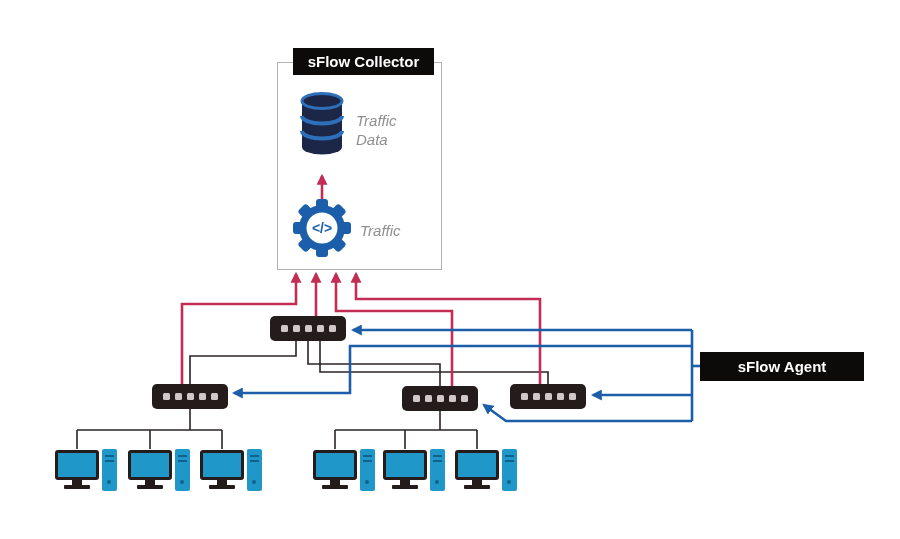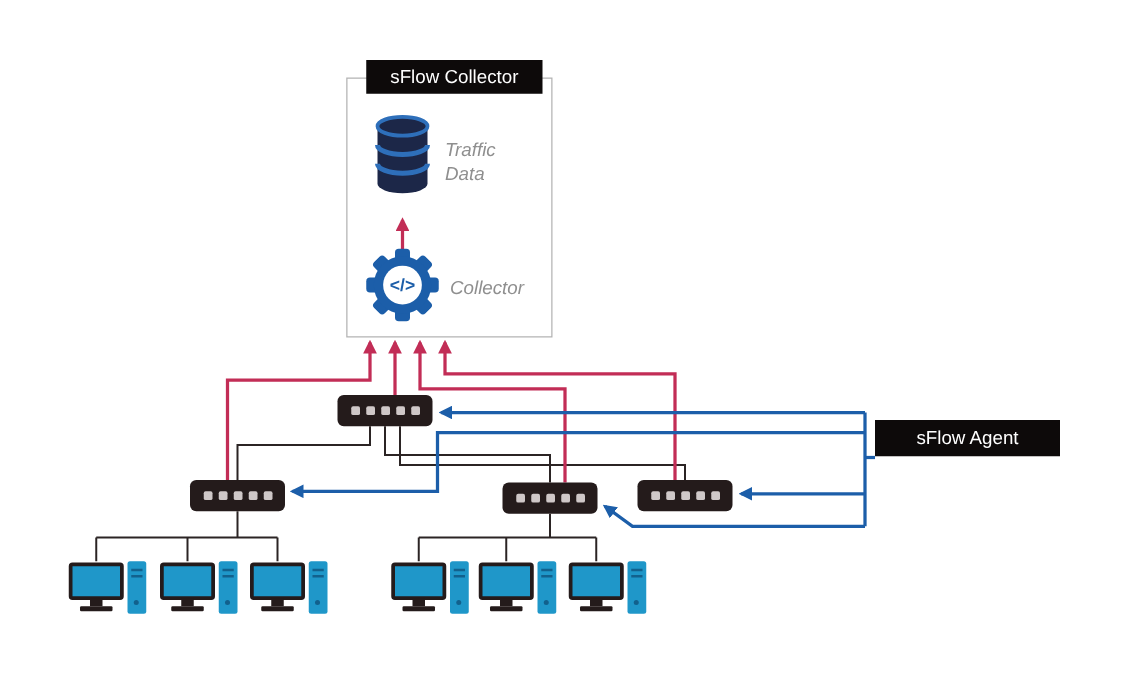--- a/index.html
+++ b/index.html
@@ -8,23 +8,23 @@
   .lines{position:absolute;left:0;top:0;width:900px;height:539px;z-index:1;}
   .net path{stroke:var(--net-line);stroke-width:1.6;fill:none;}
   .fr{stroke:var(--flow-red);stroke-width:2.6;fill:none;}
   .fb{stroke:var(--flow-blue);stroke-width:2.6;fill:none;}
   .mk-red{fill:var(--flow-red);}
   .mk-blue{fill:var(--flow-blue);}
 
   .collector-box{position:absolute;left:277px;top:62px;width:163px;height:206px;
     border:1px solid var(--box-border);z-index:2;background:transparent;}
   .label-box{position:absolute;background:var(--label-bg);color:var(--label-text);
-    font-weight:normal;font-size:15px;display:flex;align-items:center;justify-content:center;z-index:4;}
+    font-weight:bold;font-size:15px;display:flex;align-items:center;justify-content:center;z-index:4;}
   .collector-label{left:293px;top:48px;width:141px;height:27px;}
-  .agent-label{left:700px;top:336px;width:148px;height:29px;}
+  .agent-label{left:700px;top:352px;width:164px;height:29px;}
 
   .gray-text{position:absolute;color:var(--muted-text);font-size:15px;line-height:1.25;z-index:3;font-style:italic;}
   .traffic{left:356px;top:112px;width:58px;}
   .analysis{left:360px;top:222px;}
 
   .icon-svg{position:absolute;z-index:3;}
   .db-body{fill:var(--db-navy);}
   .db-arc{fill:none;stroke:var(--db-blue);stroke-width:4;}
   .db-top{fill:var(--db-navy);stroke:var(--db-blue);stroke-width:3;}
   .gear-part{fill:var(--flow-blue);}
@@ -105,21 +105,21 @@
       <rect class="gear-part" x="26" y="3" width="12" height="12" rx="3" transform="rotate(135 32 32)"></rect>
       <rect class="gear-part" x="26" y="3" width="12" height="12" rx="3" transform="rotate(180 32 32)"></rect>
       <rect class="gear-part" x="26" y="3" width="12" height="12" rx="3" transform="rotate(225 32 32)"></rect>
       <rect class="gear-part" x="26" y="3" width="12" height="12" rx="3" transform="rotate(270 32 32)"></rect>
       <rect class="gear-part" x="26" y="3" width="12" height="12" rx="3" transform="rotate(315 32 32)"></rect>
       <circle class="gear-part" cx="32" cy="32" r="23"></circle>
       <circle class="gear-center" cx="32" cy="32" r="15.5"></circle>
       <text class="gear-text" x="32" y="37" text-anchor="middle">&lt;/&gt;</text>
     </g>
   </svg>
-  <div class="gray-text analysis">Collector</div>
+  <div class="gray-text analysis">Traffic</div>
 
   <div class="switch" style="left:270px;top:316px">
     <i class="dot"></i>
       <i class="dot"></i>
       <i class="dot"></i>
       <i class="dot"></i>
       <i class="dot"></i>
   </div>
   <div class="switch" style="left:152px;top:384px">
     <i class="dot"></i>

